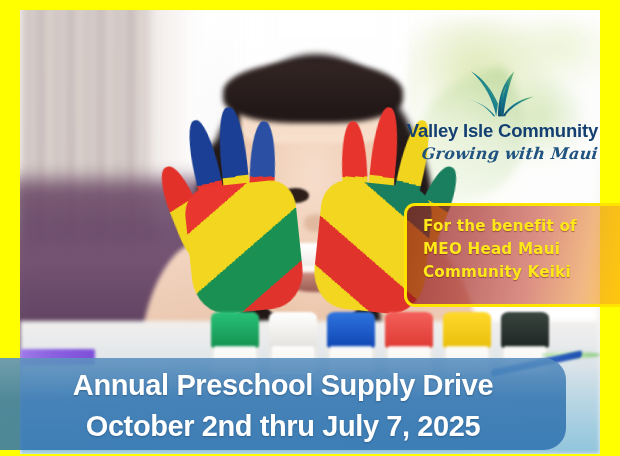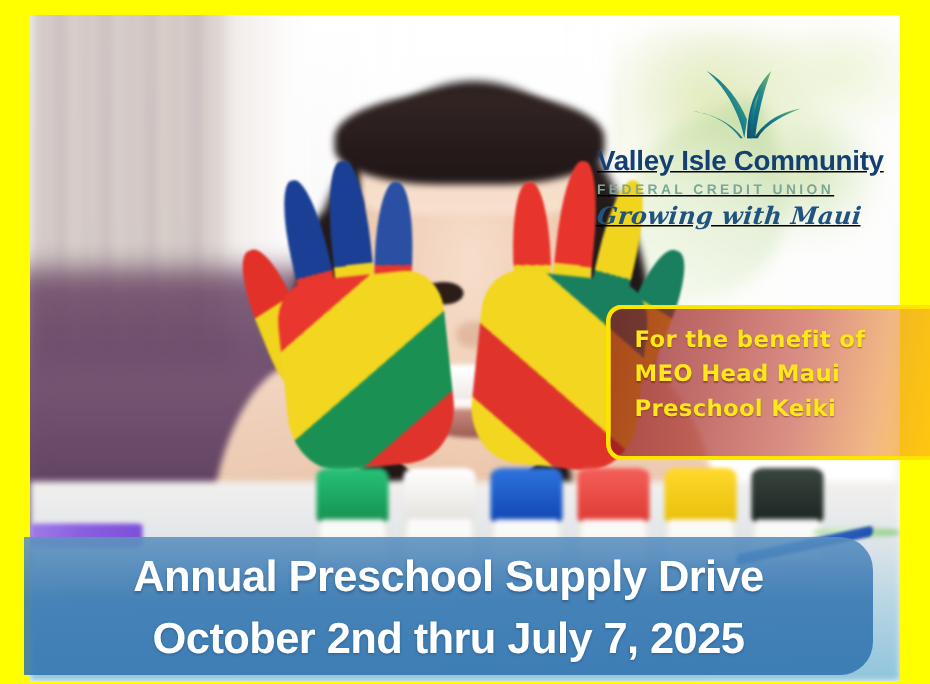--- a/index.html
+++ b/index.html
@@ -248,24 +248,23 @@
   .ball-green{
     position:absolute; right:0%; bottom:26%; width:10%; height:9%;
     background:radial-gradient(circle at 34% 30%, #cfeec0, #86c77c);
     border-radius:50%;
     filter:blur(1.6px);
   }
 
   
   #logo{
     position:absolute;
-    left:398px; top:40px; width:200px;
-    text-align:left;
+    left:398px; top:64px; width:200px;
+    text-align:right;
     line-height:1;
-    text-decoration:underline;
   }
   #logo .mark{ height:54px; margin:0 auto 4px; display:block; }
   #logo .brand{
     font-family:"Liberation Sans", sans-serif;
     font-weight:700;
     font-size:18.5px;
     letter-spacing:-.2px;
     color:#133f73;
     white-space:nowrap;
   }
@@ -312,21 +311,21 @@
     line-height:23px;
     color:#ffe81a;
     letter-spacing:.2px;
     white-space:nowrap;
     text-shadow:0 1px 1px rgba(90,10,10,.45);
   }
 
   
   #banner{
     position:absolute;
-    left:16px; top:358px; width:566px; height:92px;
+    left:0; top:358px; width:566px; height:92px;
     border-radius:0 22px 22px 0;
     background:linear-gradient(175deg,
       rgba(62,124,178,.88) 0%,
       rgba(50,116,176,.86) 40%,
       rgba(44,112,174,.84) 100%);
     overflow:hidden;
   }
   #banner .sheen{
     position:absolute; left:0; top:0; width:100%; height:46%;
     background:linear-gradient(180deg,rgba(255,255,255,.16),rgba(255,255,255,0));
@@ -448,28 +447,27 @@
           <stop offset="100%" stop-color="#7bbf6a"></stop>
         </linearGradient>
       </defs>
       <path d="M58 58 C55 42 46 22 30 8 C44 16 54 30 60 44 Z" fill="url(#lg)"></path>
       <path d="M60 58 C60 40 64 22 78 8 C72 24 68 40 66 58 Z" fill="url(#lg)"></path>
       <path d="M55 58 C48 48 36 40 20 38 C36 40 50 48 57 58 Z" fill="url(#lg)"></path>
       <path d="M65 58 C72 46 86 38 100 36 C84 42 72 50 68 58 Z" fill="url(#lg)"></path>
       <path d="M61 58 C61 46 63 34 69 24 C66 36 64 48 64 58 Z" fill="url(#lg)"></path>
     </svg>
     <div class="brand">Valley Isle Community</div>
-    <div class="sub">FEDERAL CREDIT UNION</div>
     <div class="tagline">Growing with Maui</div>
   </div>
 
   <div id="benefit">
     <div class="line">For the benefit of</div>
     <div class="line">MEO Head Maui</div>
-    <div class="line">Preschool Keiki</div>
+    <div class="line">Community Keiki</div>
   </div>
 
   <div id="banner">
     <div class="sheen"></div>
     <div class="t t1">Annual Preschool Supply Drive</div>
     <div class="t t2">October 2nd thru July 7, 2025</div>
   </div>
 
 </div>
 

